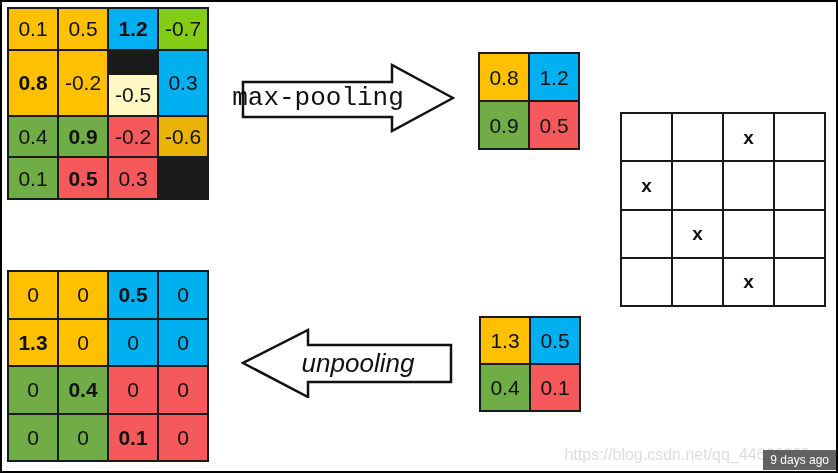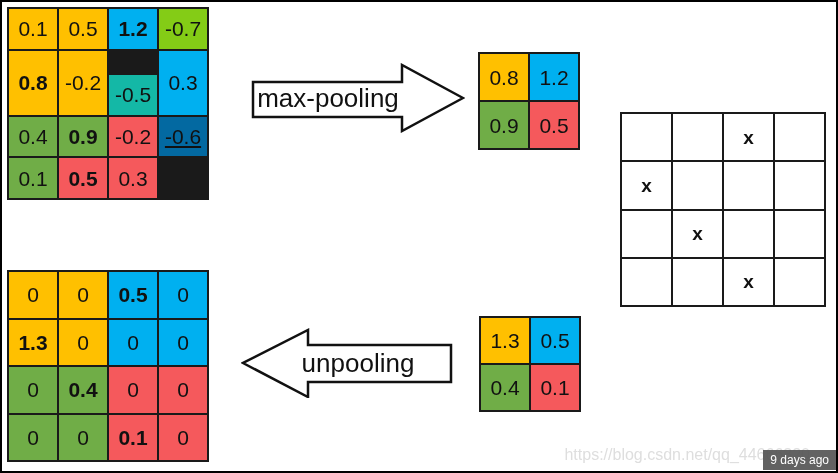--- a/index.html
+++ b/index.html
@@ -81,32 +81,32 @@
 
 <div class="canvas">
 
   <div id="pool-input" class="grid" style="left: 5px; top: 5px; width: 202px; height: 193px; grid-template-columns: repeat(4, 1fr);">
       <div class="cell" style="background: rgb(255, 192, 0);">0.1</div>
       <div class="cell" style="background: rgb(255, 192, 0);">0.5</div>
       <div class="cell bold" style="background: rgb(0, 176, 240);">1.2</div>
       <div class="cell" style="background: #84cc16;">-0.7</div>
       <div class="cell bold" style="background: rgb(255, 192, 0);">0.8</div>
       <div class="cell" style="background: rgb(255, 192, 0);">-0.2</div>
-      <div class="cell" style="background: #14b8a6; margin-top: 24px;">-0.5</div>
+      <div class="cell" style="background: #fef9c3; margin-top: 24px;">-0.5</div>
       <div class="cell" style="background: rgb(0, 176, 240);">0.3</div>
       <div class="cell" style="background: rgb(112, 173, 71);">0.4</div>
       <div class="cell bold" style="background: rgb(112, 173, 71);">0.9</div>
       <div class="cell" style="background: rgb(245, 89, 92);">-0.2</div>
-      <div class="cell" style="background: #0369a1; text-decoration: underline;">-0.6</div>
+      <div class="cell" style="background: #eab308;">-0.6</div>
       <div class="cell" style="background: rgb(112, 173, 71);">0.1</div>
       <div class="cell bold" style="background: rgb(245, 89, 92);">0.5</div>
       <div class="cell" style="background: rgb(245, 89, 92);">0.3</div>
     </div>
 
-  <div class="arrow" style="left:249px; top:61px; width:214px; height:70px;">
+  <div class="arrow" style="left:239px; top:61px; width:214px; height:70px;font-family:Liberation Mono, monospace;">
     <svg width="214" height="70" viewBox="0 0 214 70">
       <polygon points="2,19 151,19 151,2 212,35 151,68 151,54 2,54" fill="#ffffff" stroke="#111111" stroke-width="2.5" stroke-linejoin="miter"></polygon>
     </svg>
     <div class="arrow-label" style="padding-right:60px;">max-pooling</div>
   </div>
 
   <div id="pool-output" class="grid" style="left: 476px; top: 50px; width: 102px; height: 98px; grid-template-columns: repeat(2, 1fr);">
       <div class="cell" style="background: rgb(255, 192, 0);">0.8</div>
       <div class="cell" style="background: rgb(0, 176, 240);">1.2</div>
       <div class="cell" style="background: rgb(112, 173, 71);">0.9</div>
@@ -149,21 +149,21 @@
       <div class="cell" style="background: rgb(112, 173, 71);">0</div>
       <div class="cell" style="background: rgb(112, 173, 71);">0</div>
       <div class="cell bold" style="background: rgb(245, 89, 92);">0.1</div>
       <div class="cell" style="background: rgb(245, 89, 92);">0</div>
     </div>
 
   <div class="arrow" style="left:239px; top:326px; width:212px; height:70px;">
     <svg width="212" height="70" viewBox="0 0 212 70">
       <polygon points="210,17 67,17 67,2 2,35 67,69 67,54 210,54" fill="#ffffff" stroke="#111111" stroke-width="2.5" stroke-linejoin="miter"></polygon>
     </svg>
-    <div class="arrow-label" style="padding-left:22px;">unpooling</div>
+    <div class="arrow-label" style="padding-left:22px;font-style:italic;">unpooling</div>
   </div>
 
   <div id="unpool-input" class="grid" style="left: 477px; top: 314px; width: 102px; height: 96px; grid-template-columns: repeat(2, 1fr);">
       <div class="cell" style="background: rgb(255, 192, 0);">1.3</div>
       <div class="cell" style="background: rgb(0, 176, 240);">0.5</div>
       <div class="cell" style="background: rgb(112, 173, 71);">0.4</div>
       <div class="cell" style="background: rgb(245, 89, 92);">0.1</div>
     </div>
 
   <div class="watermark">https://blog.csdn.net/qq_44666320</div>

